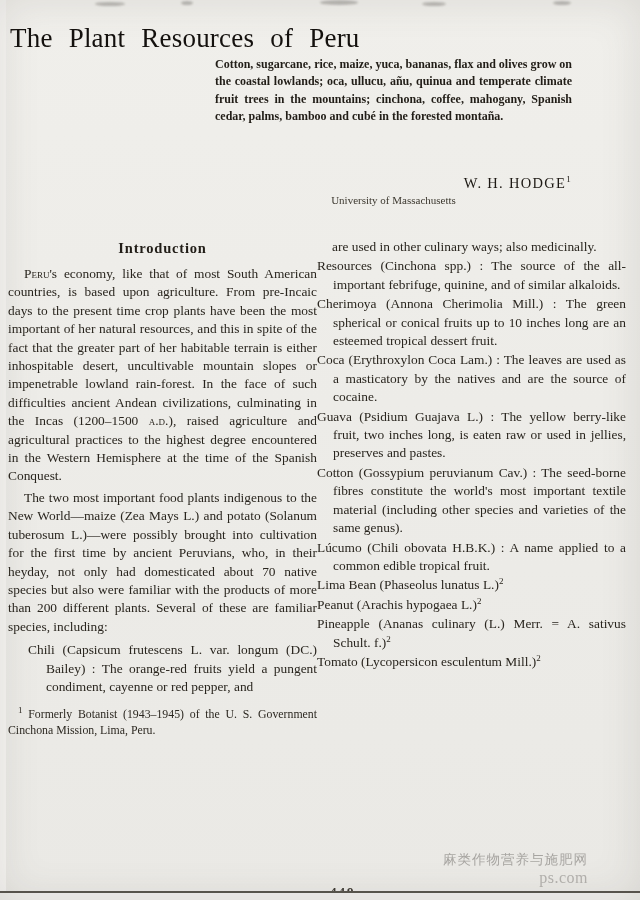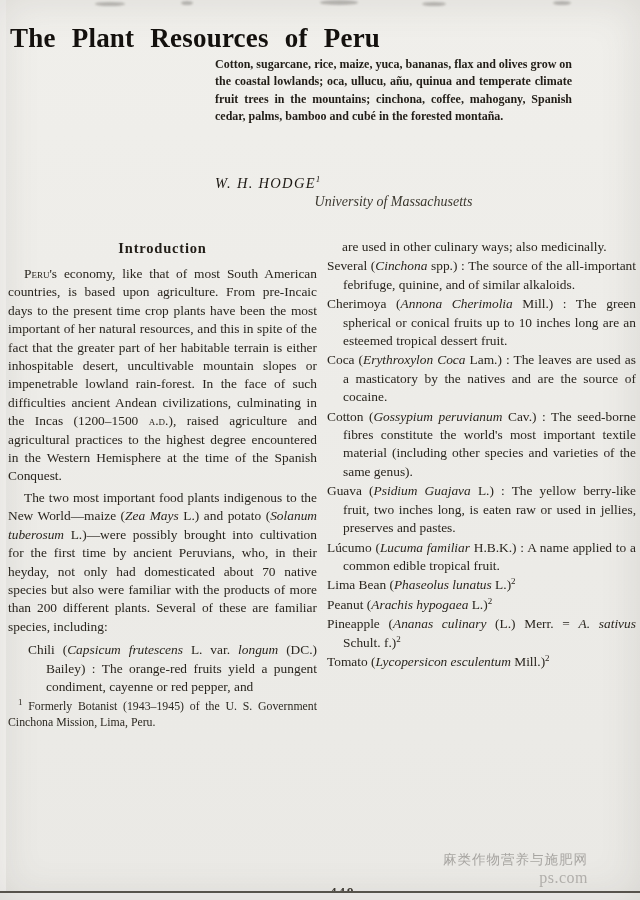--- a/index.html
+++ b/index.html
@@ -6,54 +6,54 @@
   body{width:640px;height:900px;position:relative;overflow:hidden;
        font-family:"Liberation Serif", serif; background:#e6e5e2;}
   .page{position:absolute;inset:0;overflow:hidden;color:#29251e;
         background:linear-gradient(180deg,#f0efeb 0%,#edecE8 45%,#eae9e5 100%);}
   .page::after{content:"";position:absolute;inset:0;pointer-events:none;
         box-shadow:inset 0 0 40px rgba(90,85,75,0.14);}
   .edge-strip{position:absolute;left:0;top:0;width:6px;height:900px;background:#f6f5f2;}
   .smudge{position:absolute;background:rgba(45,42,38,.28);border-radius:50%;filter:blur(1px);}
 
   .title{position:absolute;left:10px;top:5px;width:620px;
-         font-size:27px;font-weight:bold;color:#14110e;word-spacing:.34em;letter-spacing:.2px;}
+         font-size:27px;font-weight:normal;color:#14110e;word-spacing:.34em;letter-spacing:.2px;}
 
   .abstract{position:absolute;left:215px;top:56px;width:357px;
             font-size:12px;line-height:17.4px;font-weight:bold;
             text-align:justify;color:#211d17;}
 
-  .author{position:absolute;left:215px;top:175px;width:357px;text-align:left;
-          font-size:14.5px;letter-spacing:.09em;color:#1d1914;font-style:italic;}
+  .author{position:absolute;left:215px;top:175px;width:357px;text-align:right;
+          font-size:14.5px;letter-spacing:.09em;color:#1d1914;}
   .affiliation{position:absolute;left:215px;top:194px;width:357px;text-align:center;
-          font-style:italic;font-size:14px;color:#3c382f;}
+          font-size:11px;color:#3c382f;}
 
-  .columns{position:absolute;left:8px;top:238px;width:628px;display:flex;gap:10px;}
+  .columns{position:absolute;left:8px;top:238px;width:628px;display:flex;}
   .col{width:309px;}
 
   .intro-heading{text-align:center;font-size:14.5px;font-weight:bold;letter-spacing:.8px;
                  margin:2px 0 8px 0;color:#211d17;}
 
   .col p{font-size:13.4px;line-height:18.4px;text-align:justify;margin:0;color:#29251e;}
   .para-indent{text-indent:16px;}
   .para-gap{margin-top:3px !important;}
 
   .entry-chili{margin:5px 0 0 20px;padding-left:18px;text-indent:-18px;
                font-size:13.4px;line-height:18.4px;text-align:justify;}
 
   .footnote{font-size:11.8px;line-height:15.4px;text-align:justify;color:#2c2821;}
-  .footnote-1{margin-top:3px;text-indent:10px;}
+  .footnote-1{margin-top:11px;text-indent:10px;}
   .footnote-2{margin-top:3px;text-indent:8px;}
 
   .entry-cont{padding-left:15px;font-size:13.4px;line-height:18.4px;}
   ul.species{list-style:none;margin:0;padding:0;}
   ul.species li{font-size:13.4px;line-height:18.4px;text-align:justify;
                 padding-left:16px;text-indent:-16px;margin-top:1px;color:#29251e;}
 
-  .it{font-style:italic;}
+  .it{}
   .sc{font-variant:small-caps;}
   sup{font-size:9px;line-height:0;vertical-align:super;}
 
   .bottom-rule{position:absolute;left:0;top:891px;width:640px;height:2px;background:#57534c;}
   .below-rule{position:absolute;left:0;top:893px;width:640px;height:7px;background:#f0efec;}
   .page-number{position:absolute;left:330px;top:884px;width:60px;height:8px;overflow:hidden;
                font-size:13px;font-weight:bold;letter-spacing:2px;color:#3e3a33;}
 
   .watermark{position:absolute;right:52px;top:851px;text-align:right;pointer-events:none;}
   .wm1{font-size:13.5px;color:rgba(150,148,144,.8);letter-spacing:1px;text-align:center;}
@@ -83,26 +83,26 @@
       <h2 class="intro-heading">Introduction</h2>
       <p class="para-indent"><span class="sc">Peru</span><span>'s economy, like that of most South American countries, is based upon agriculture.  From pre-Incaic days to the present time crop plants have been the most important of her natural resources, and this in spite of the fact that the greater part of her habitable terrain is either inhospitable desert, uncultivable mountain slopes or impenetrable lowland rain-forest.  In the face of such difficulties ancient Andean civilizations, culminating in the Incas (1200–1500 </span><span class="sc">a.d.</span><span>), raised agriculture and agricultural practices to the highest degree encountered in the Western Hemisphere at the time of the Spanish Conquest.</span></p>
       <p class="para-indent para-gap"><span>The two most important food plants indigenous to the New World—maize (</span><span class="it">Zea Mays</span><span> L.) and potato (</span><span class="it">Solanum tuberosum</span><span> L.)—were possibly brought into cultivation for the first time by ancient Peruvians, who, in their heyday, not only had domesticated about 70 native species but also were familiar with the products of more than 200 different plants.  Several of these are familiar species, including:</span></p>
       <div class="entry-chili"><span>Chili (</span><span class="it">Capsicum frutescens</span><span> L. var. </span><span class="it">longum</span><span> (DC.) Bailey) : The orange-red fruits yield a pungent condiment, cayenne or red pepper, and</span></div>
       <div class="footnote footnote-1"><sup>1</sup><span> Formerly Botanist (1943–1945) of the U. S. Government Cinchona Mission, Lima, Peru.</span></div>
     </div>
 
     <div class="col">
       <div class="entry-cont">are used in other culinary ways; also medicinally.</div>
       <ul class="species">
-        <li><span>Several (</span><span class="it">Cinchona</span><span> spp.) : The source of the all-important febrifuge, quinine, and of similar alkaloids.</span></li>
+        <li><span>Resources (</span><span class="it">Cinchona</span><span> spp.) : The source of the all-important febrifuge, quinine, and of similar alkaloids.</span></li>
         <li><span>Cherimoya (</span><span class="it">Annona Cherimolia</span><span> Mill.) : The green spherical or conical fruits up to 10 inches long are an esteemed tropical dessert fruit.</span></li>
         <li><span>Coca (</span><span class="it">Erythroxylon Coca</span><span> Lam.) : The leaves are used as a masticatory by the natives and are the source of cocaine.</span></li>
+        <li><span>Guava (</span><span class="it">Psidium Guajava</span><span> L.) : The yellow berry-like fruit, two inches long, is eaten raw or used in jellies, preserves and pastes.</span></li>
         <li><span>Cotton (</span><span class="it">Gossypium peruvianum</span><span> Cav.) : The seed-borne fibres constitute the world's most important textile material (including other species and varieties of the same genus).</span></li>
-        <li><span>Guava (</span><span class="it">Psidium Guajava</span><span> L.) : The yellow berry-like fruit, two inches long, is eaten raw or used in jellies, preserves and pastes.</span></li>
-        <li><span>Lúcumo (</span><span class="it">Lucuma familiar</span><span> H.B.K.) : A name applied to a common edible tropical fruit.</span></li>
+        <li><span>Lúcumo (</span><span class="it">Chili obovata</span><span> H.B.K.) : A name applied to a common edible tropical fruit.</span></li>
         <li><span>Lima Bean (</span><span class="it">Phaseolus lunatus</span><span> L.)</span><sup>2</sup></li>
         <li><span>Peanut (</span><span class="it">Arachis hypogaea</span><span> L.)</span><sup>2</sup></li>
         <li><span>Pineapple (</span><span class="it">Ananas culinary</span><span> (L.) Merr. = </span><span class="it">A. sativus</span><span> Schult. f.)</span><sup>2</sup></li>
         <li><span>Tomato (</span><span class="it">Lycopersicon esculentum</span><span> Mill.)</span><sup>2</sup></li>
       </ul>
     </div>
   </div>
 
   <div class="page-number">449</div>
   <div class="bottom-rule"></div>

